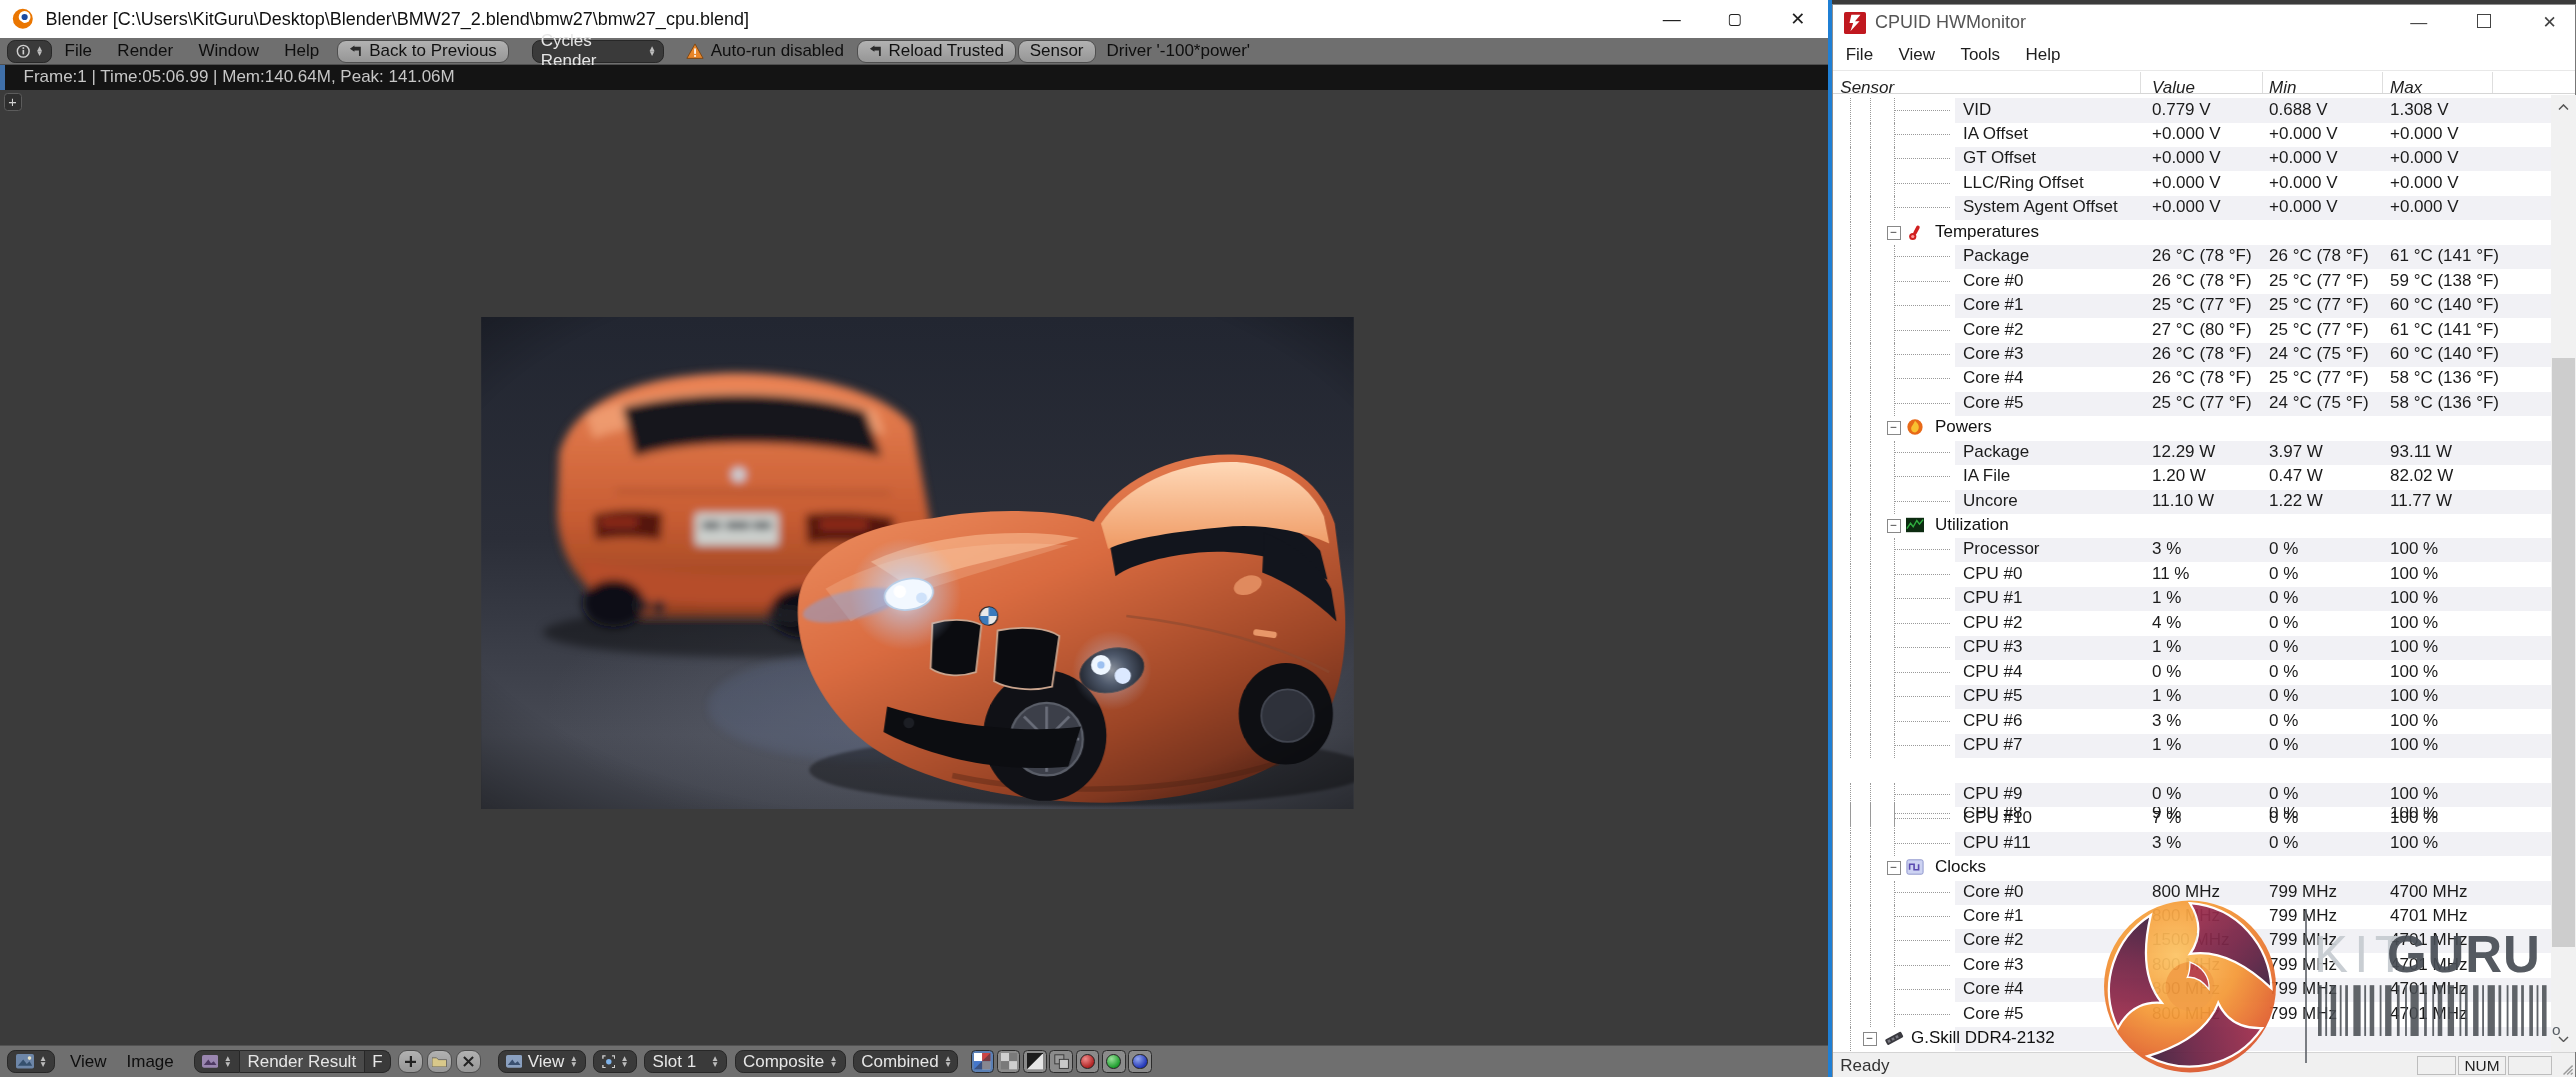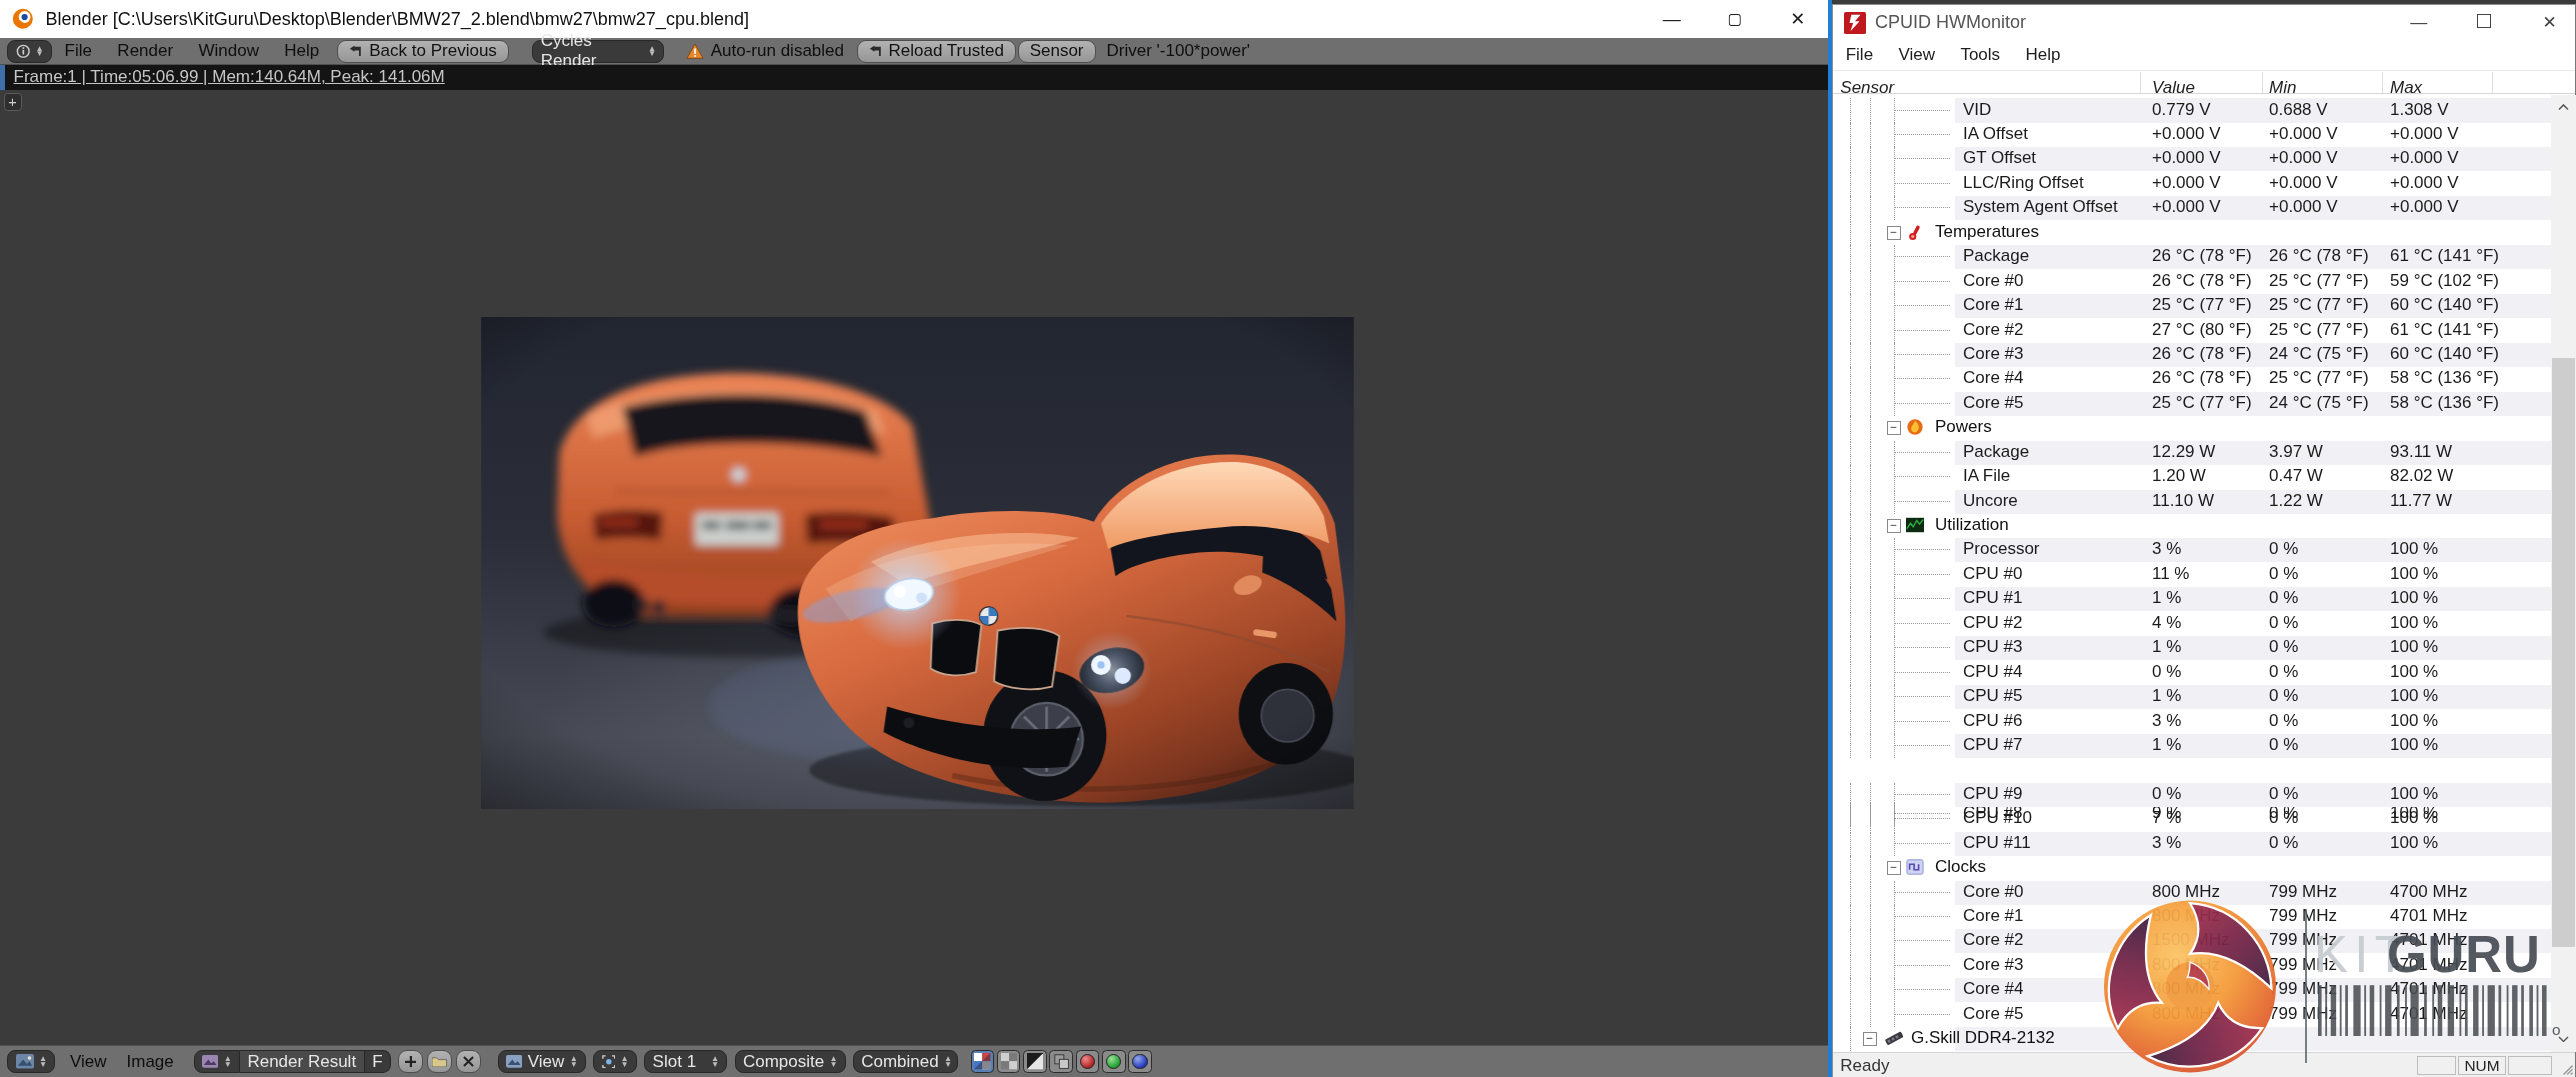--- a/index.html
+++ b/index.html
@@ -15,21 +15,21 @@
   .b-winbtns span{width:36px;text-align:center;font-size:18px;color:#222;cursor:default;}
   .b-blue-edge{left:1828px;top:0;width:3.6px;height:1077px;background:#1f7fd4;z-index:5;}
 
   .b-infobar{left:0;top:38px;width:1832px;height:27px;background:#6f6f6f;border-bottom:0.9px solid #4e4e4e;display:flex;align-items:center;font-size:17px;color:#0e0e0e;}
   .b-menu{margin:0 12.7px;white-space:nowrap;}
   .widget-dark{background:#3a3a3a;border:0.9px solid #272727;border-radius:8.2px;color:#e6e6e6;display:flex;align-items:center;height:23px;padding:0 7.3px;gap:5.4px;}
   .btn-light{background:linear-gradient(#b2b2b2,#969696);border:0.9px solid #4e4e4e;border-radius:9px;color:#111;display:flex;align-items:center;height:23px;padding:0 11px;gap:6.3px;white-space:nowrap;}
   .updown{display:inline-flex;flex-direction:column;line-height:5.4px;font-size:8.2px;color:#bdbdbd;}
   .b-stats{left:0;top:65px;width:1832px;height:24.5px;background:#141414;display:flex;align-items:center;}
   .b-stats-blue{width:4.5px;height:24.5px;background:#3f6fa8;}
-  .b-stats-text{color:#c6c6c6;font-size:17px;margin-left:9px;white-space:nowrap;text-decoration:underline;}
+  .b-stats-text{color:#c6c6c6;font-size:17px;margin-left:19px;white-space:nowrap;}
   .b-plus{left:3.6px;top:93px;width:18px;height:18px;background:#2e2e2e;border:0.9px solid #5c5c5c;border-radius:3.6px;color:#cfcfcf;font-size:14.5px;line-height:16.3px;text-align:center;}
 
   .b-footer{left:0;top:1045px;width:1832px;height:32px;background:#6f6f6f;border-top:0.9px solid #525252;display:flex;align-items:center;font-size:17px;color:#0e0e0e;padding-left:7.3px;gap:7.3px;}
   .tglbtn{width:23.6px;height:23px;border:0.9px solid #2c2c2c;border-radius:4.5px;background:#8b8b8b;display:flex;align-items:center;justify-content:center;}
   .chanball{width:15.4px;height:15.4px;border-radius:50%;border:0.9px solid #222;}
 
   
   #renderimg{left:481px;top:317px;width:873px;height:492px;}
 
   
@@ -519,21 +519,21 @@
           <span class="val v3">61 °C  (141 °F)</span>
         </div>
         <div class="hrow" style="top: 175px;">
           <i class="vl" style="left:17px"></i>
           <i class="vl" style="left:37px"></i>
           <i class="vl" style="left:61px"></i>
           <i class="hl"></i>
           <span class="llab">Core #0</span>
           <span class="val v1">26 °C  (78 °F)</span>
           <span class="val v2">25 °C  (77 °F)</span>
-          <span class="val v3">59 °C  (102 °F)</span>
+          <span class="val v3">59 °C  (138 °F)</span>
         </div>
         <div class="hrow shade" style="top: 199px;">
           <i class="vl" style="left:17px"></i>
           <i class="vl" style="left:37px"></i>
           <i class="vl" style="left:61px"></i>
           <i class="hl"></i>
           <span class="llab">Core #1</span>
           <span class="val v1">25 °C  (77 °F)</span>
           <span class="val v2">25 °C  (77 °F)</span>
           <span class="val v3">60 °C  (140 °F)</span>

